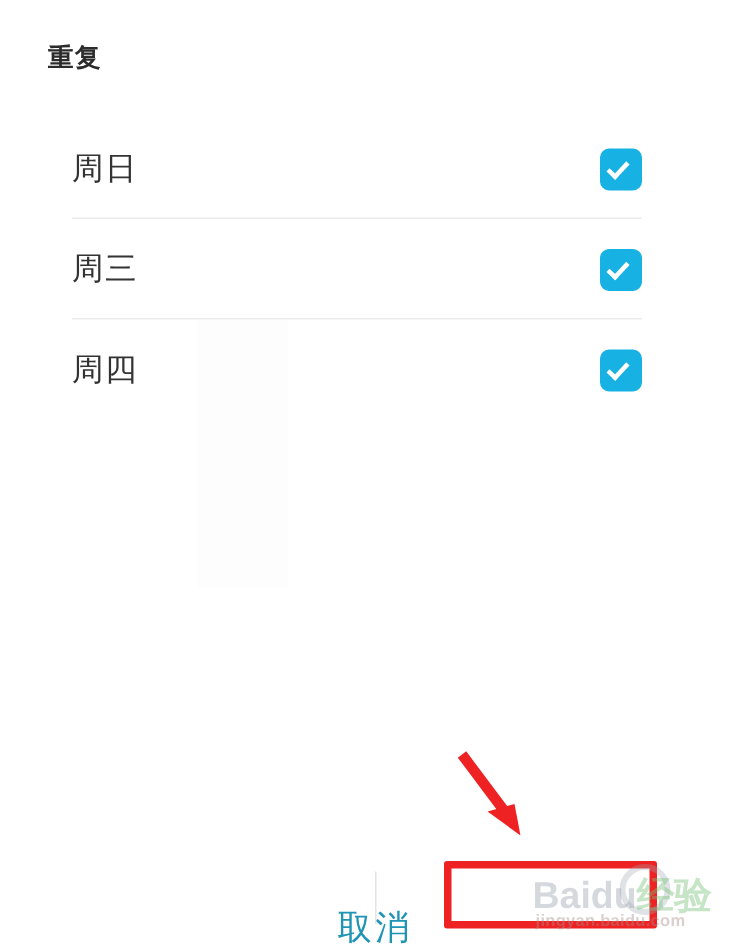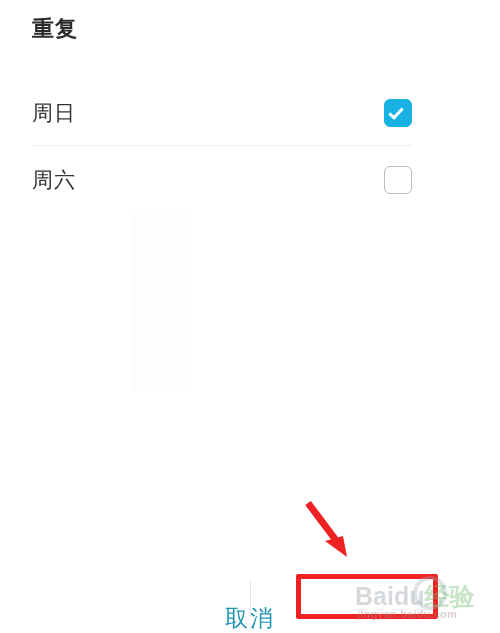--- a/index.html
+++ b/index.html
@@ -30,32 +30,32 @@
     width: 60px;
     height: 180px;
     background: #fdfdfd;
     pointer-events: none;
   }
 
   
   .dialog-title {
     position: absolute;
     left: 32px;
-    top: 12px;
-    font-size: 22px;
+    top: 22px;
+    font-size: 17px;
     font-weight: 700;
     color: #2b2b2b;
     letter-spacing: 1px;
     line-height: 34px;
   }
 
   
   .day-list {
     position: absolute;
-    left: 0;
+    left: 16px;
     top: 79px;
     width: 444px;
   }
   .day-row {
     position: relative;
     height: 67px;
     display: flex;
     align-items: center;
     justify-content: space-between;
     padding: 0 32px 0 32px;
@@ -215,28 +215,33 @@
   <div class="day-list">
 
     <div class="day-row">
       <span class="day-label">周日</span>
       <span class="checkbox on"></span>
       <span class="divider"></span>
     </div>
 
 
 
-
-
-
     <div class="day-row">
-      <span class="day-label">周六</span>
-      <span class="checkbox off"></span>
-
+      <span class="day-label">周三</span>
+      <span class="checkbox on"></span>
+      <span class="divider"></span>
     </div>
+
+    <div class="day-row">
+      <span class="day-label">周四</span>
+      <span class="checkbox on"></span>
+      <span class="divider"></span>
+    </div>
+
+
 
   </div>
 
   <div class="footer">
     <div class="footer-btn">取消</div>
     <div class="footer-sep"></div>
   </div>
 
   <svg class="annot-arrow" viewBox="0 0 80 75">
     <line x1="13" y1="8" x2="46" y2="52" stroke="#ee2222" stroke-width="7" stroke-linecap="butt"></line>

